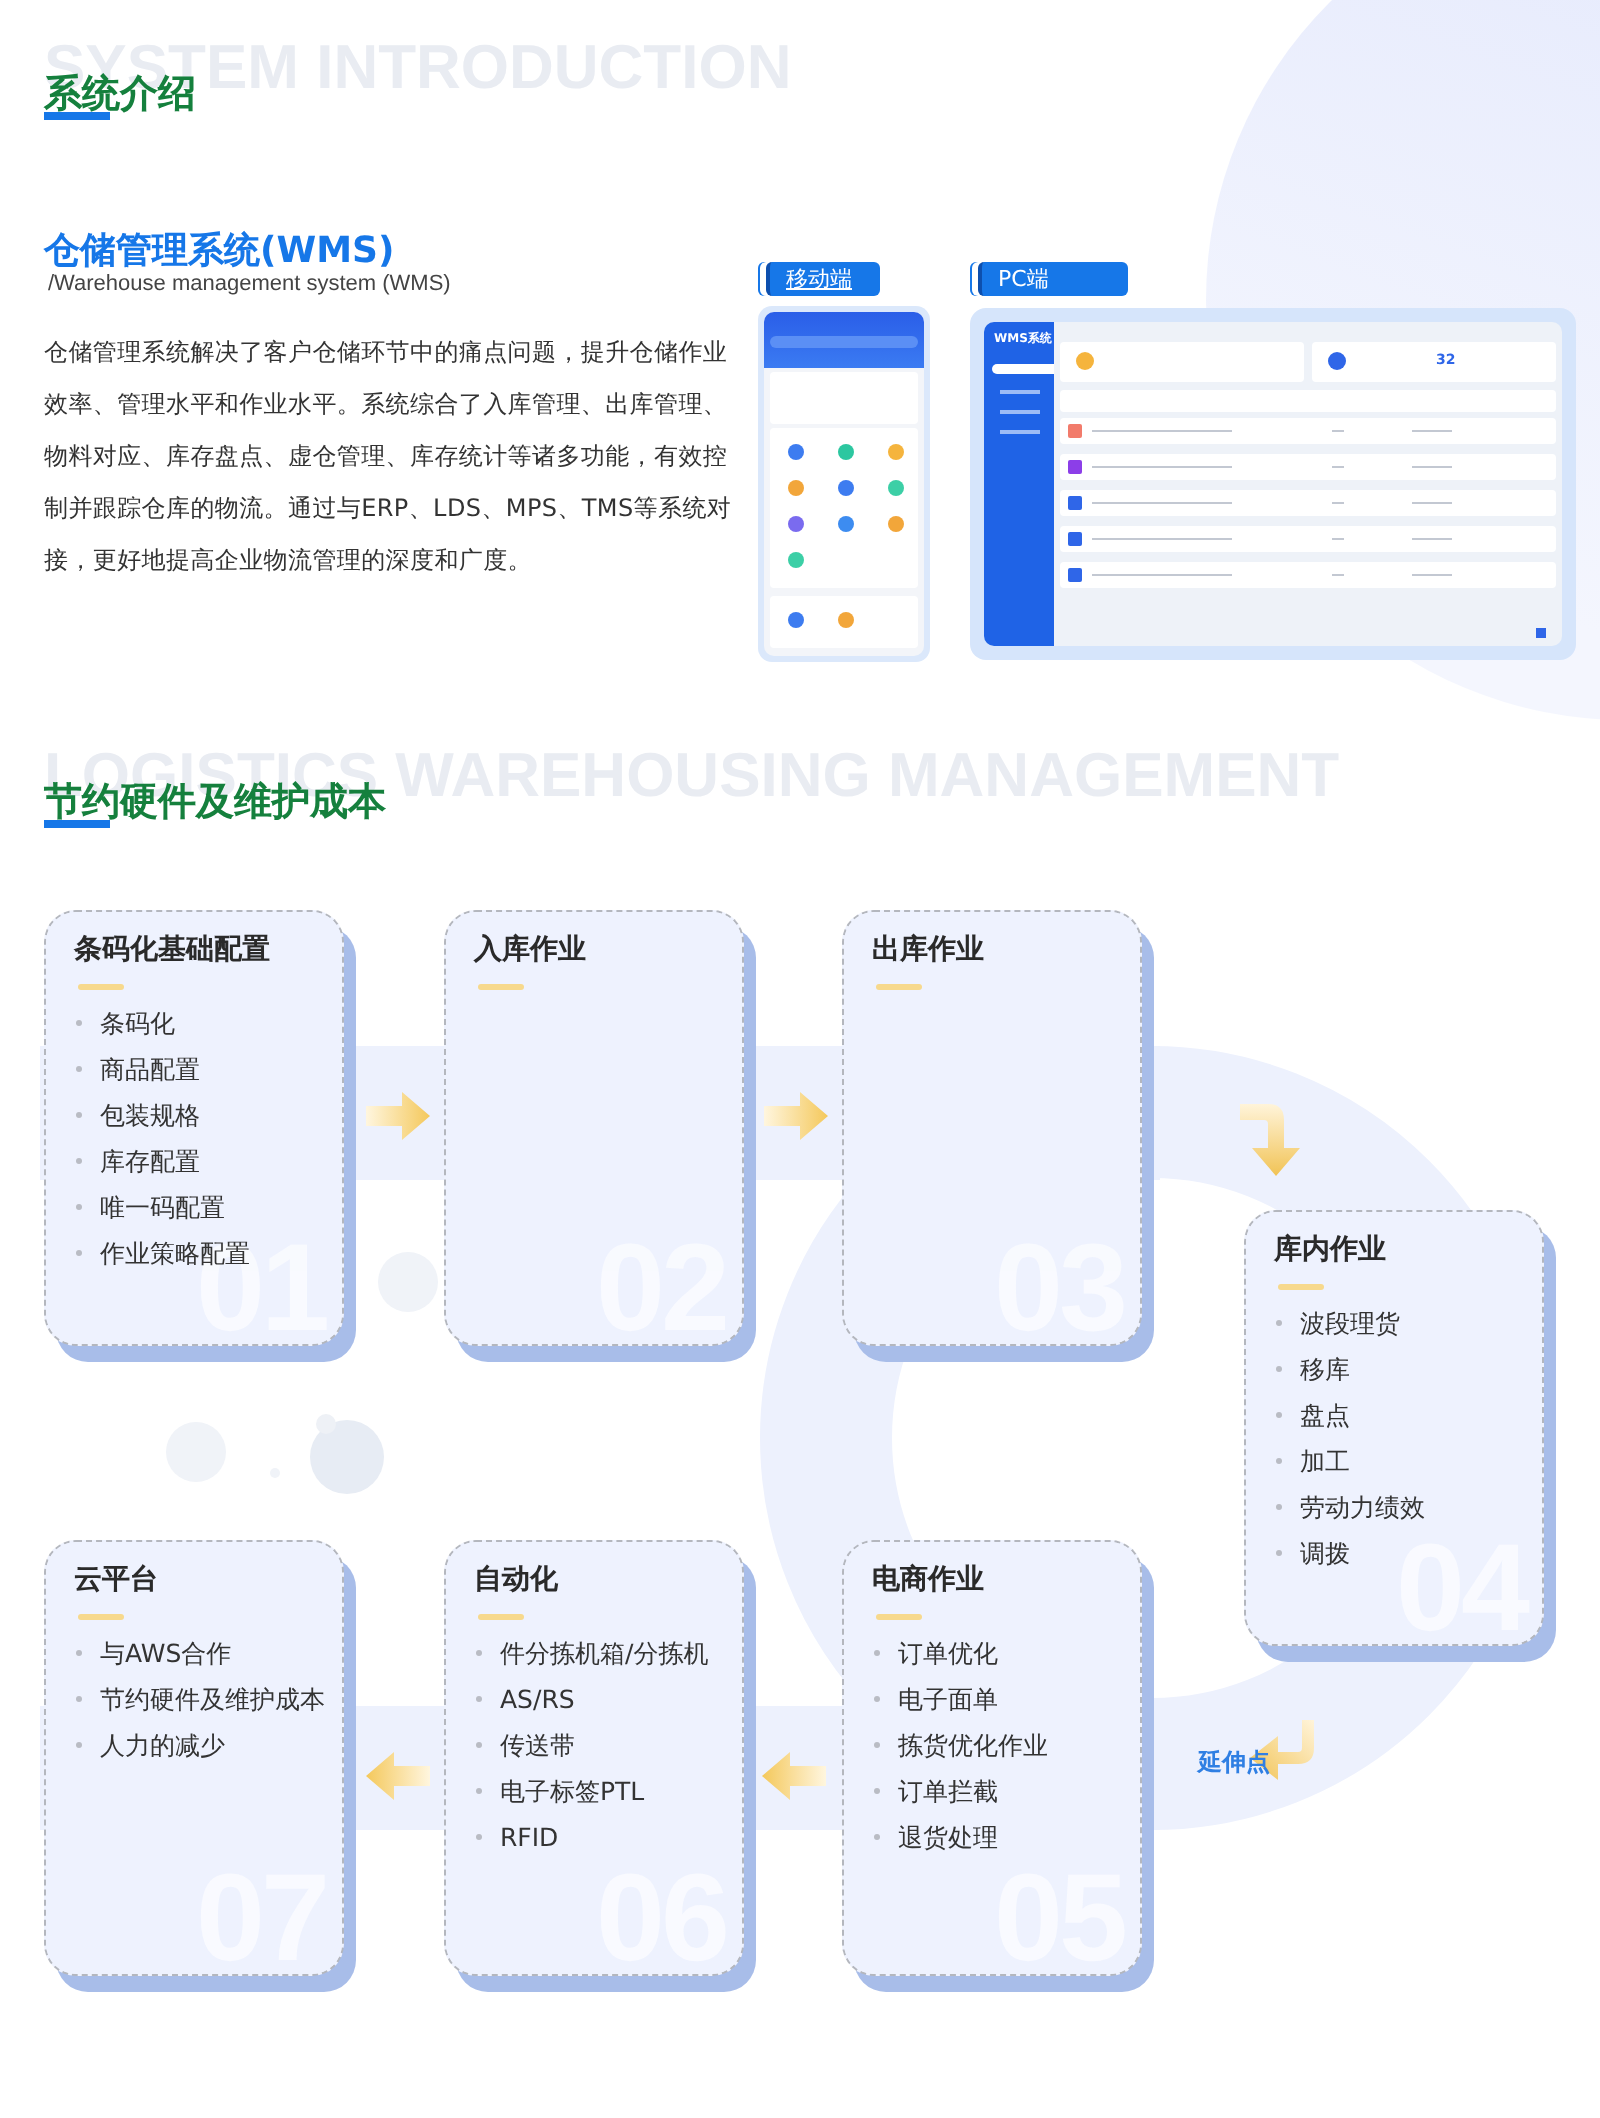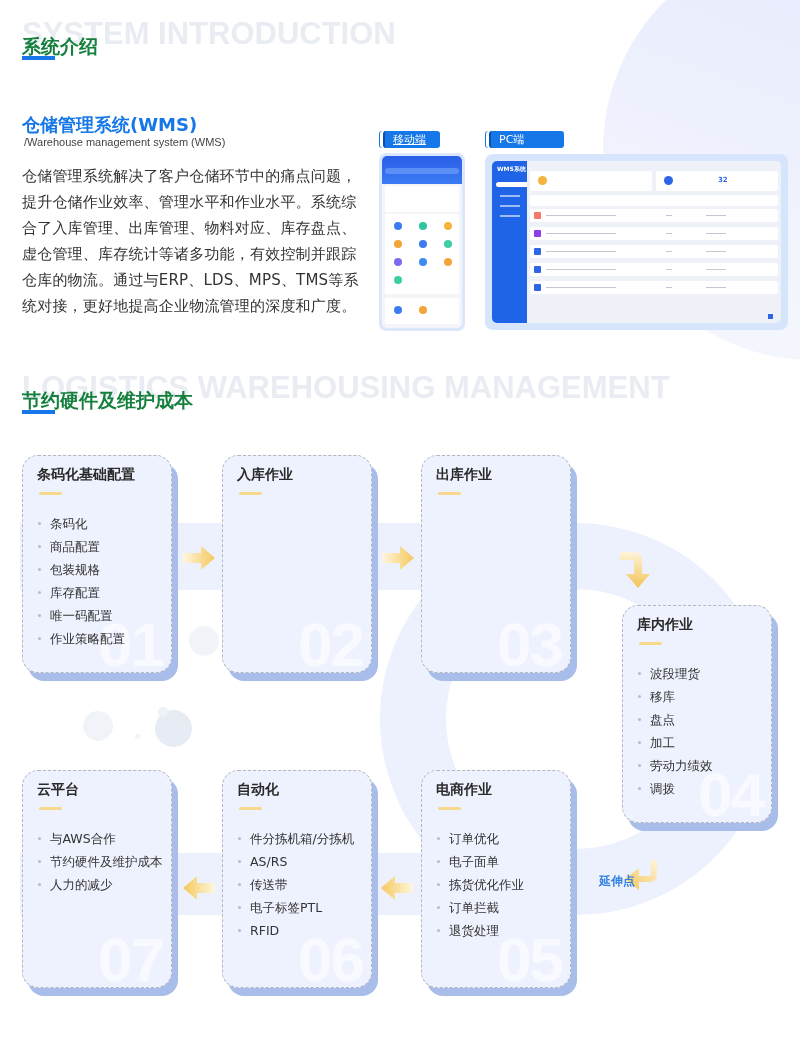--- a/index.html
+++ b/index.html
@@ -10,21 +10,21 @@
     background: linear-gradient(200deg, #e3e8fc 0%, #f4f6fe 80%); }
 
   .section-head { position: absolute; left: 22px; }
   .section-head .en { position: absolute; left: 0; top: 0; white-space: nowrap; font-family: "Liberation Sans", sans-serif;
     font-weight: bold; font-size: 31px; color: #e9ecf2; letter-spacing: 0px; }
   .section-head .cn { position: absolute; left: 0; top: 18px; white-space: nowrap; font-size: 19px; font-weight: bold; color: #15803d; z-index: 2; }
   .section-head .bar { position: absolute; left: 0; top: 40px; width: 33px; height: 4px; background: #1677e8; z-index: 1; }
 
   .sys-title { position: absolute; left: 22px; top: 113px; font-size: 18px; font-weight: bold; color: #1677e8; }
   .sys-sub { position: absolute; left: 24px; top: 136px; font-family: "Liberation Sans", sans-serif; font-size: 11px; color: #444; }
-  .sys-desc { position: absolute; left: 22px; top: 163px; width: 345px; font-size: 15px; line-height: 26px; color: #333; letter-spacing: 0.2px; }
+  .sys-desc { position: absolute; left: 22px; top: 163px; width: 345px; font-size: 12px; line-height: 26px; color: #333; letter-spacing: 0.2px; }
 
   .tag { position: absolute; height: 17px; border-radius: 3px; background: #1677e8; color: #fff; font-size: 11px;
     line-height: 17px; padding-left: 8px; border-left: 2px solid #0d4fae; box-shadow: -3px 0 0 #fff, -4px 0 0 #1677e8; }
 
   .mobile-frame { position: absolute; left: 379px; top: 153px; width: 86px; height: 178px; border-radius: 7px; background: #dbe8fb; padding: 3px; }
   .mobile-screen { width: 100%; height: 100%; border-radius: 5px; background: #f3f5f9; overflow: hidden; position: relative; }
   .m-header { height: 28px; background: linear-gradient(180deg,#2a5ee8,#3b7bf2); }
   .m-search { position: absolute; top: 12px; left: 3px; right: 3px; height: 6px; border-radius: 3px; background: #5b8ff5; }
   .m-card { position: absolute; left: 3px; right: 3px; background: #fff; border-radius: 2px; }
   .m-dot { position: absolute; width: 8px; height: 8px; border-radius: 50%; }
@@ -45,21 +45,21 @@
 
   .bubble { position: absolute; border-radius: 50%; background: #f0f3f8; }
 
   .card { position: absolute; width: 150px; border-radius: 16px; }
   .card .shadow { position: absolute; left: 6px; top: 8px; right: -6px; bottom: -8px; background: #a8bde9; border-radius: 16px; }
   .card .face { position: absolute; inset: 0; background: #eef2fe; border: 1px dashed #b4b7be; border-radius: 16px; overflow: hidden; }
   .card .num { position: absolute; right: 8px; bottom: -8px; font-family: "Liberation Sans", sans-serif; font-weight: bold;
     font-size: 62px; letter-spacing: -2px; color: #fafbff; opacity: 0.9; }
   .card .title { position: absolute; left: 14px; top: 10px; font-size: 14px; font-weight: bold; color: #2a2a2a; white-space: nowrap; }
   .card .uline { position: absolute; left: 16px; top: 36px; width: 23px; height: 3px; border-radius: 2px; background: #f7d98d; }
-  .card ul { position: absolute; left: 14px; top: 44px; list-style: none; margin-top: 12px; }
+  .card ul { position: absolute; left: 14px; top: 44px; list-style: none; }
   .card li { font-size: 12.5px; line-height: 23px; color: #333; white-space: nowrap; position: relative; padding-left: 13px; }
   .card li::before { content: ""; position: absolute; left: 1px; top: 10px; width: 3px; height: 3px; border-radius: 50%; background: #b9bcc4; }
 
   .arrow { position: absolute; width: 32px; height: 24px; }
   .ext-label { position: absolute; left: 599px; top: 873px; font-size: 12px; font-weight: bold; color: #2f7fe3; z-index: 3; }
 </style>
 </head>
 <body>
 
 <div class="bg-blob"></div>

